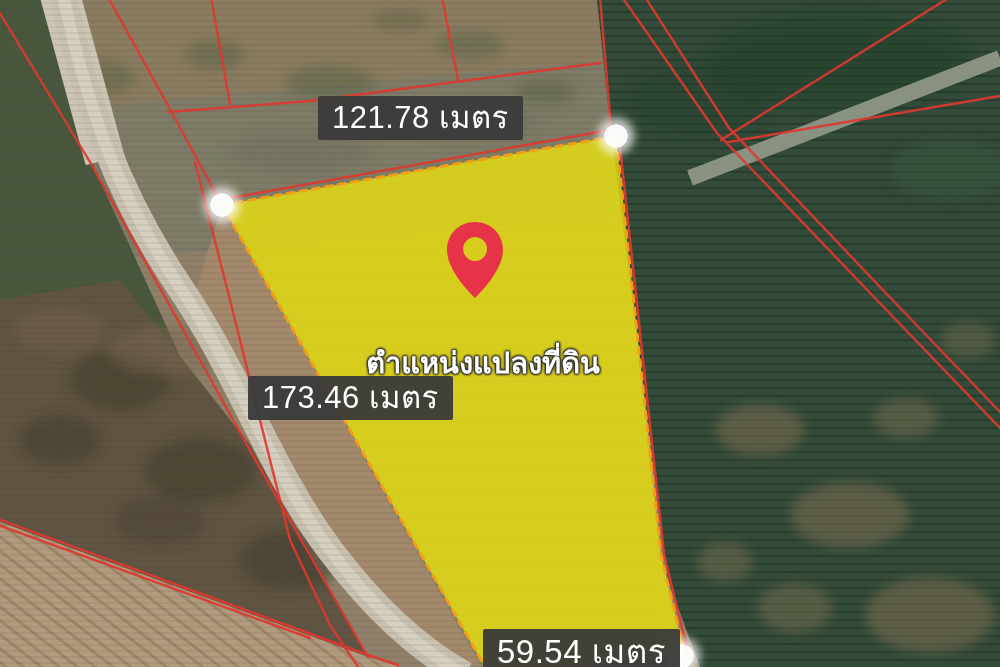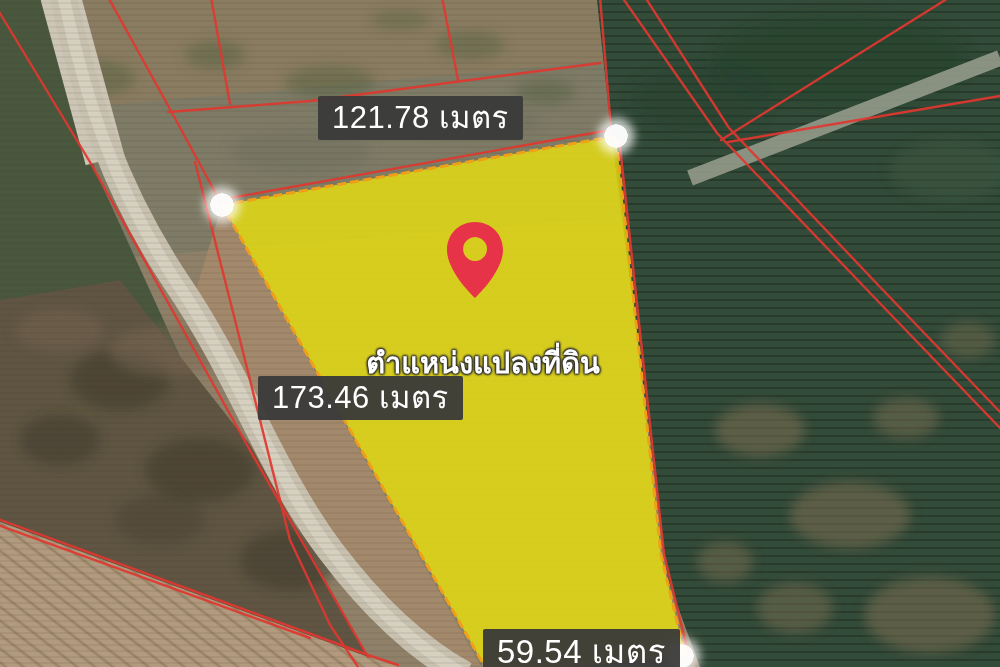--- a/index.html
+++ b/index.html
@@ -144,16 +144,16 @@
   <div id="pin">
     <svg width="60" height="80" viewBox="0 0 60 80">
       <path d="M30,2 C14,2 2,14 2,30 C2,52 30,78 30,78 C30,78 58,52 58,30 C58,14 46,2 30,2 Z
                M30,17 a12,12 0 1,0 0.1,0 Z" fill="#e73348" fill-rule="evenodd"></path>
     </svg>
   </div>
 
   <div id="plot-caption">ตำแหน่งแปลงที่ดิน</div>
 
   <div class="meas-label" style="left:318px;top:96px;">121.78 เมตร</div>
-  <div class="meas-label" style="left:258px;top:376px;">173.46 เมตร</div>
+  <div class="meas-label" style="left:248px;top:376px;">173.46 เมตร</div>
   <div class="meas-label" style="left:483px;top:629px;font-size:33px;">59.54 เมตร</div>
 
 </div>
 
 </body></html>

